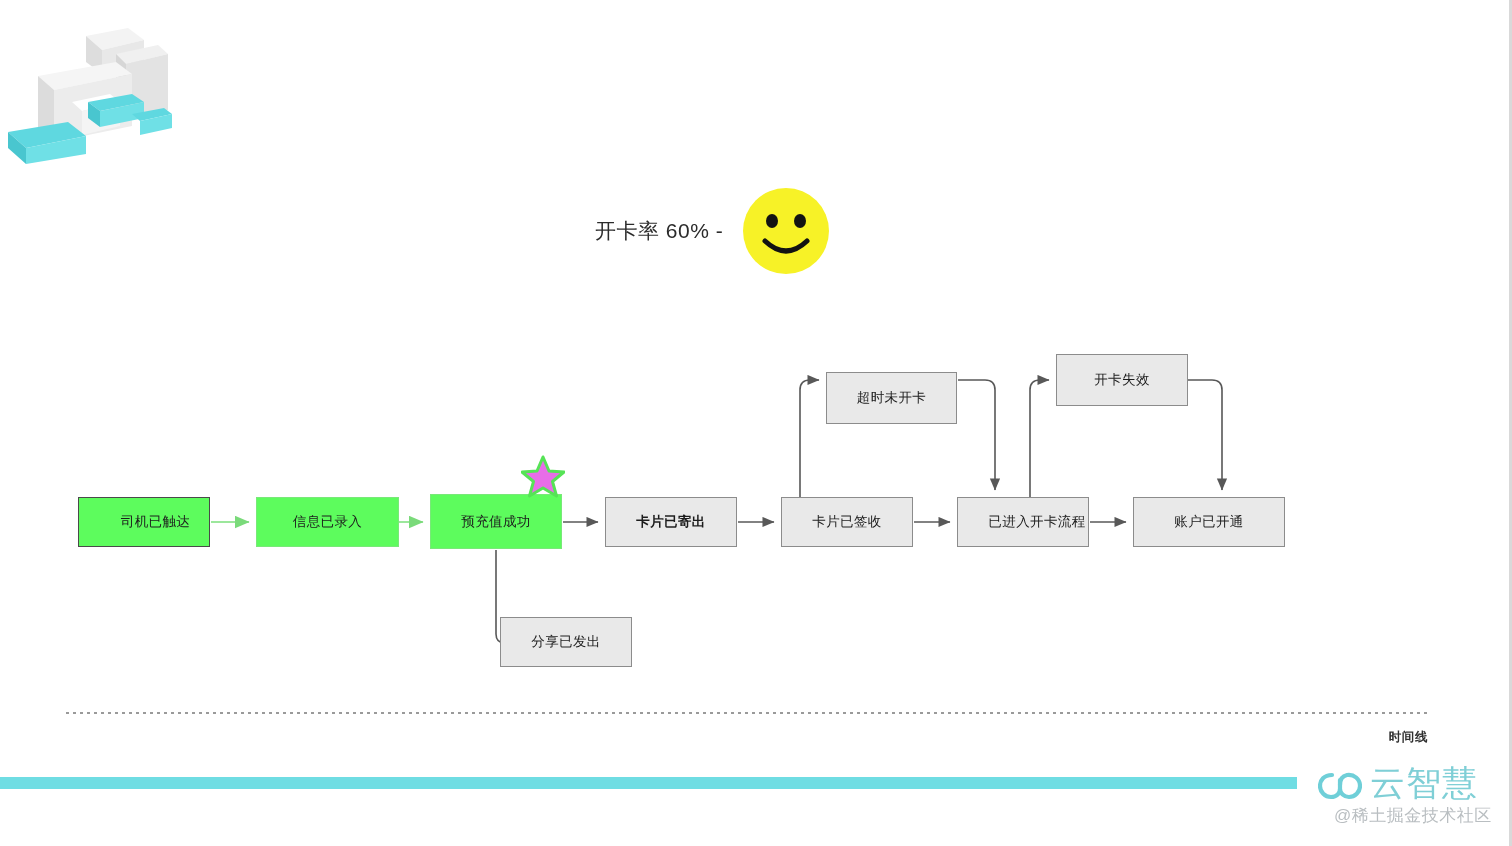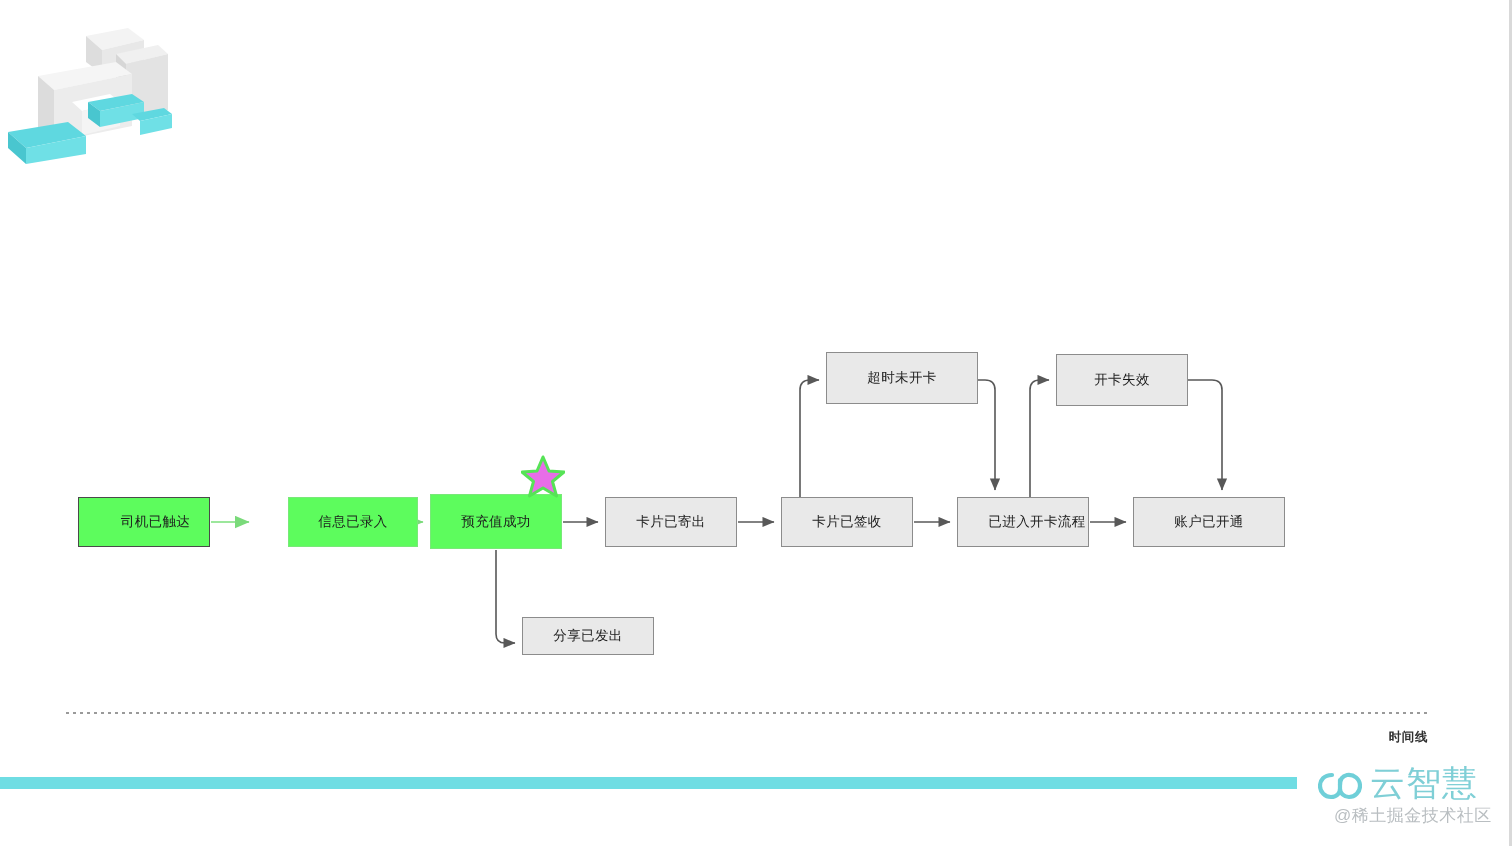--- a/index.html
+++ b/index.html
@@ -171,20 +171,29 @@
         <polygon points="18,134 78,122 78,140 18,150" fill="#6fe0e6"></polygon>
         <polygon points="80,88 124,80 136,88 92,97" fill="#5fd8e0"></polygon>
         <polygon points="92,97 136,88 136,104 92,113" fill="#6fe0e6"></polygon>
         <polygon points="80,88 92,97 92,113 80,104" fill="#49c6cf"></polygon>
         <polygon points="124,100 156,94 164,100 132,107" fill="#5fd8e0"></polygon>
         <polygon points="132,107 164,100 164,114 132,121" fill="#6fe0e6"></polygon>
       </g>
     </svg>
   </div>
 
+  <div id="kpi-row">
+    <div id="kpi-label">开卡率 60% -</div>
+    <svg id="smiley" viewBox="0 0 90 90" aria-hidden="true">
+      <circle cx="45" cy="45" r="43" fill="#f7f227"></circle>
+      <ellipse cx="31" cy="35" rx="6" ry="7" fill="#121212"></ellipse>
+      <ellipse cx="59" cy="35" rx="6" ry="7" fill="#121212"></ellipse>
+      <path d="M24,55 Q45,75 66,55" stroke="#121212" stroke-width="5" fill="none" stroke-linecap="round"></path>
+    </svg>
+  </div>
 
   <svg id="flow" viewBox="0 0 1512 846" aria-hidden="true">
     <defs>
       <marker id="arrow-grey" markerWidth="9" markerHeight="9" refX="7.2" refY="3.2" orient="auto">
         <path d="M0,0 L7.5,3.2 L0,6.4 z" fill="#585858"></path>
       </marker>
       <marker id="arrow-green" markerWidth="9" markerHeight="9" refX="7.2" refY="3.2" orient="auto">
         <path d="M0,0 L7.5,3.2 L0,6.4 z" fill="#7ada7a"></path>
       </marker>
     </defs>
@@ -208,45 +217,45 @@
 
     <path d="M1030,497 L1030,390 Q1030,380 1040,380 L1049,380" stroke="#585858" stroke-width="1.6" fill="none" marker-end="url(#arrow-grey)"></path>
 
     <path d="M1188,380 L1212,380 Q1222,380 1222,390 L1222,490" stroke="#585858" stroke-width="1.6" fill="none" marker-end="url(#arrow-grey)"></path>
   </svg>
 
   <div id="nodes-layer">
       <div class="node green highlighted" style="left: 78px; top: 497px; width: 132px; height: 50px; padding-left: 23px;">
         <span class="node-label">司机已触达</span>
       </div>
-      <div class="node green" style="left: 256px; top: 497px; width: 130px; height: 50px; margin-left: 32px;">
+      <div class="node green" style="left: 256px; top: 497px; width: 143px; height: 50px;">
         <span class="node-label">信息已录入</span>
       </div>
       <div class="node green" style="left: 430px; top: 494px; width: 132px; height: 55px;">
         <span class="node-label">预充值成功</span>
       </div>
-      <div class="node grey" style="left: 605px; top: 497px; width: 132px; height: 50px;">
+      <div class="node grey" style="left: 605px; top: 497px; width: 132px; height: 50px; font-weight: bold;">
         <span class="node-label">卡片已寄出</span>
       </div>
       <div class="node grey" style="left: 781px; top: 497px; width: 132px; height: 50px;">
         <span class="node-label">卡片已签收</span>
       </div>
       <div class="node grey" style="left: 957px; top: 497px; width: 132px; height: 50px; padding-left: 28px;">
         <span class="node-label">已进入开卡流程</span>
       </div>
       <div class="node grey" style="left: 1133px; top: 497px; width: 152px; height: 50px;">
         <span class="node-label">账户已开通</span>
       </div>
-      <div class="node grey" style="left: 826px; top: 352px; width: 152px; height: 52px;">
+      <div class="node grey" style="left: 826px; top: 372px; width: 131px; height: 52px;">
         <span class="node-label">超时未开卡</span>
       </div>
       <div class="node grey" style="left: 1056px; top: 354px; width: 132px; height: 52px;">
         <span class="node-label">开卡失效</span>
       </div>
-      <div class="node grey" style="left: 522px; top: 617px; width: 132px; height: 38px;">
+      <div class="node grey" style="left: 500px; top: 617px; width: 132px; height: 50px;">
         <span class="node-label">分享已发出</span>
       </div>
     </div>
 
   <svg id="star-marker" viewBox="0 0 44 44" aria-hidden="true">
     <path d="M22,2 L28,16 L43,17 L31.5,26.5 L35.5,41 L22,33 L8.5,41 L12.5,26.5 L1,17 L16,16 Z" fill="#e86de8" stroke="#56e356" stroke-width="3" stroke-linejoin="round"></path>
   </svg>
 
   <div id="timeline-axis"></div>
   <div id="timeline-label">时间线</div>

